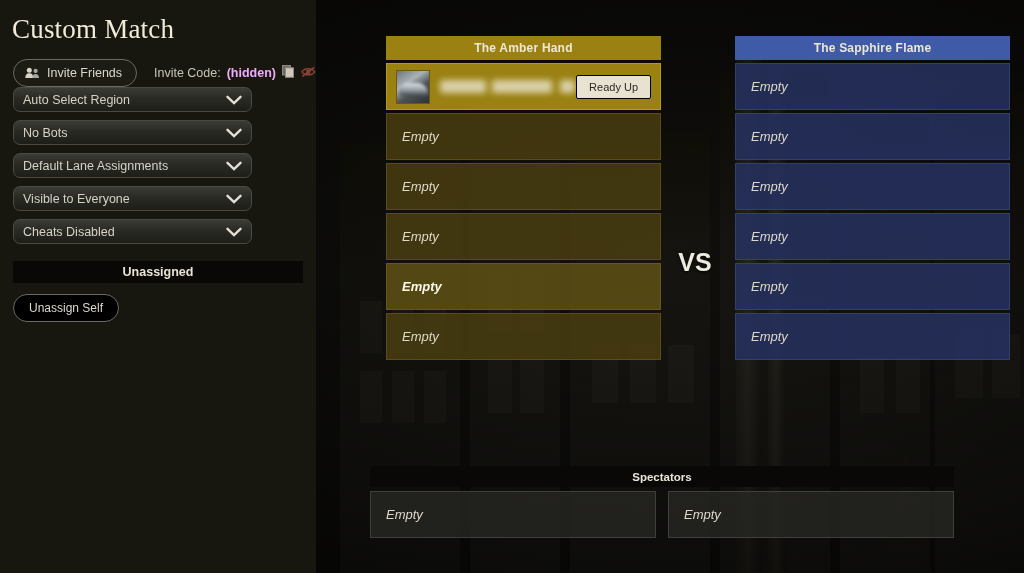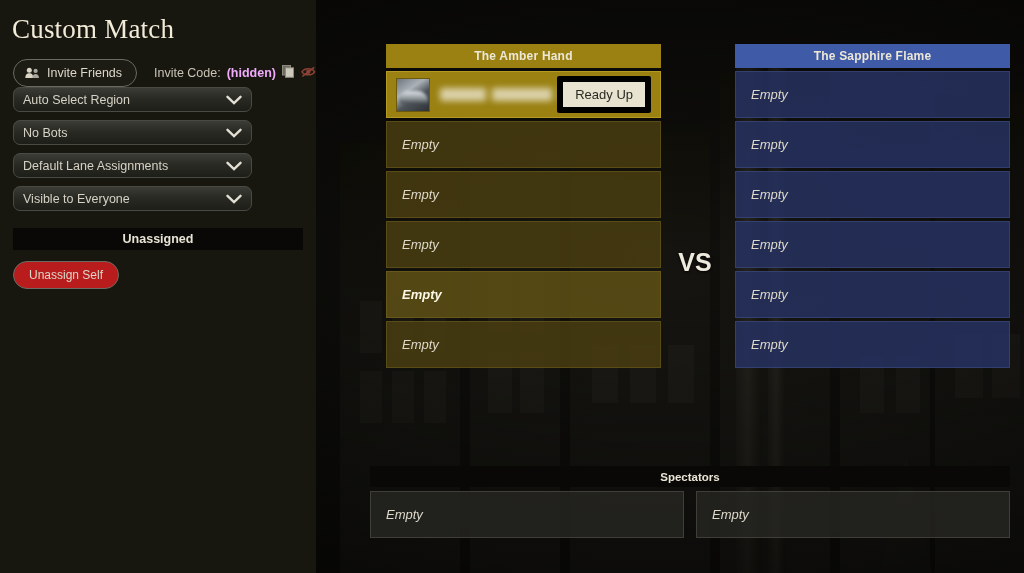--- a/index.html
+++ b/index.html
@@ -133,38 +133,38 @@
     font-weight: bold;
     display: flex;
     align-items: center;
     justify-content: center;
   }
 
   #unassign-self-btn {
     margin: 11px 0 0 13px;
     border: 1px solid #6a6a62;
     border-radius: 15px;
-    background: #b91c1c;
+    background: #000000;
     color: #ddd8cb;
     font-size: 12px;
     padding: 6px 15px;
     cursor: pointer;
   }
 
   
   #teams {
     position: absolute;
     left: 370px; top: 36px;
     width: 640px;
     z-index: 4;
   }
 
   .team-col {
     position: absolute;
-    top: 8px;
+    top: 0;
     width: 291px;
     padding-left: 16px;
   }
   #team-amber { left: 0; }
   #team-sapphire { left: 349px; }
 
   .team-header {
     height: 24px;
     display: flex;
     align-items: center;
@@ -229,46 +229,46 @@
         rgba(154,129,18,.15) 46px 52px,
         rgba(236,231,210,.78) 52px 112px,
         rgba(154,129,18,.15) 112px 120px,
         rgba(236,231,210,.78) 120px 135px);
     filter: blur(3.2px);
   }
 
   #ready-up-btn {
     position: absolute;
     right: 9px;
-    border: 6px solid #000000;
+    border: 1px solid #000000;
     border-radius: 2px;
     background: #e8e3d1;
     color: #2a2a22;
-    font-size: 13px;
+    font-size: 11px;
     padding: 5px 12px;
     cursor: pointer;
   }
 
   #vs-label {
     position: absolute;
     left: 305px; top: 212px;
     width: 40px;
     text-align: center;
     color: #efeade;
     font-size: 25px;
     font-weight: bold;
     font-family: "Liberation Sans", sans-serif;
     text-shadow: 0 1px 3px #000;
   }
 
   
   #spectators {
     position: absolute;
     left: 370px; top: 466px;
-    width: 640px;
+    width: 584px;
     z-index: 4;
   }
   #spectators-header {
     height: 21px;
     background: #090806;
     color: #e9e4d5;
     font-size: 11.5px;
     font-weight: bold;
     display: flex;
     align-items: center;
@@ -396,20 +396,28 @@
 
   <div class="dropdown">
     <span class="dd-label">Visible to Everyone</span>
     <span class="chev">
       <svg width="16" height="10" viewBox="0 0 16 10">
           <path d="M1.5 1.8 L8 8 L14.5 1.8" fill="none" stroke="#e3dfd3" stroke-width="2.4" stroke-linecap="round"></path>
         </svg>
     </span>
   </div>
 
+  <div class="dropdown">
+    <span class="dd-label">Cheats Disabled</span>
+    <span class="chev">
+      <svg width="16" height="10" viewBox="0 0 16 10">
+          <path d="M1.5 1.8 L8 8 L14.5 1.8" fill="none" stroke="#e3dfd3" stroke-width="2.4" stroke-linecap="round"></path>
+        </svg>
+    </span>
+  </div>
 
   <div id="unassigned-header">Unassigned</div>
 
   <button id="unassign-self-btn">Unassign Self</button>
 </div>
 
 <div id="teams">
 
   <div class="team-col" id="team-amber">
     <div class="team-header">The Amber Hand</div>

